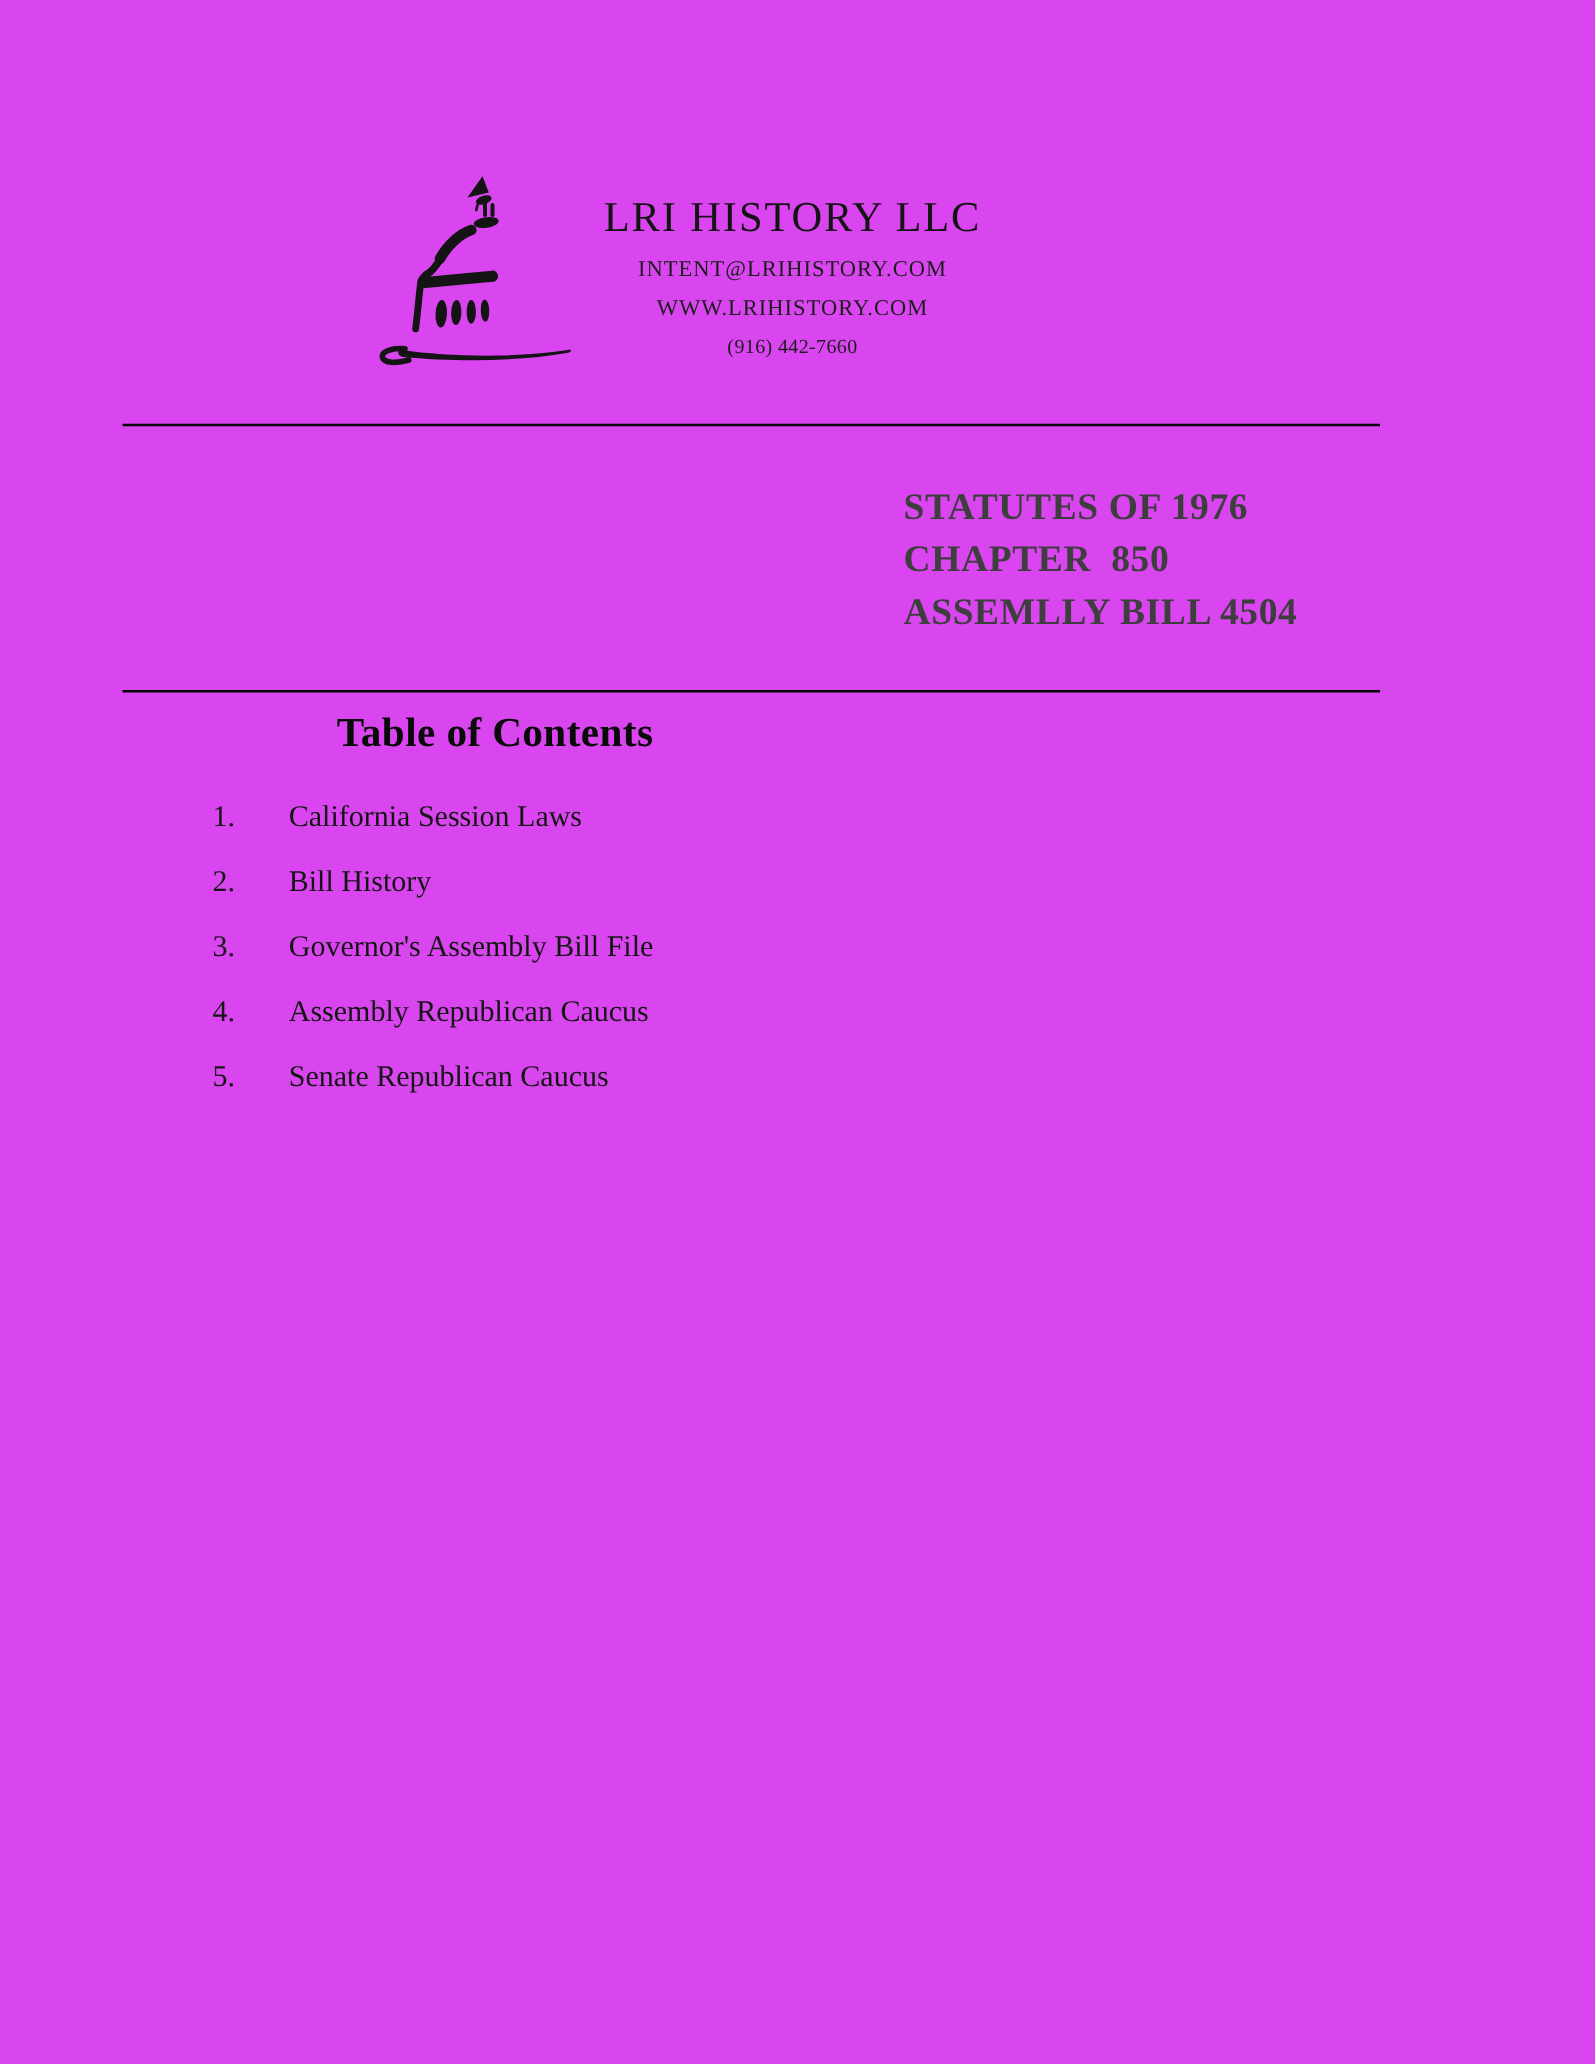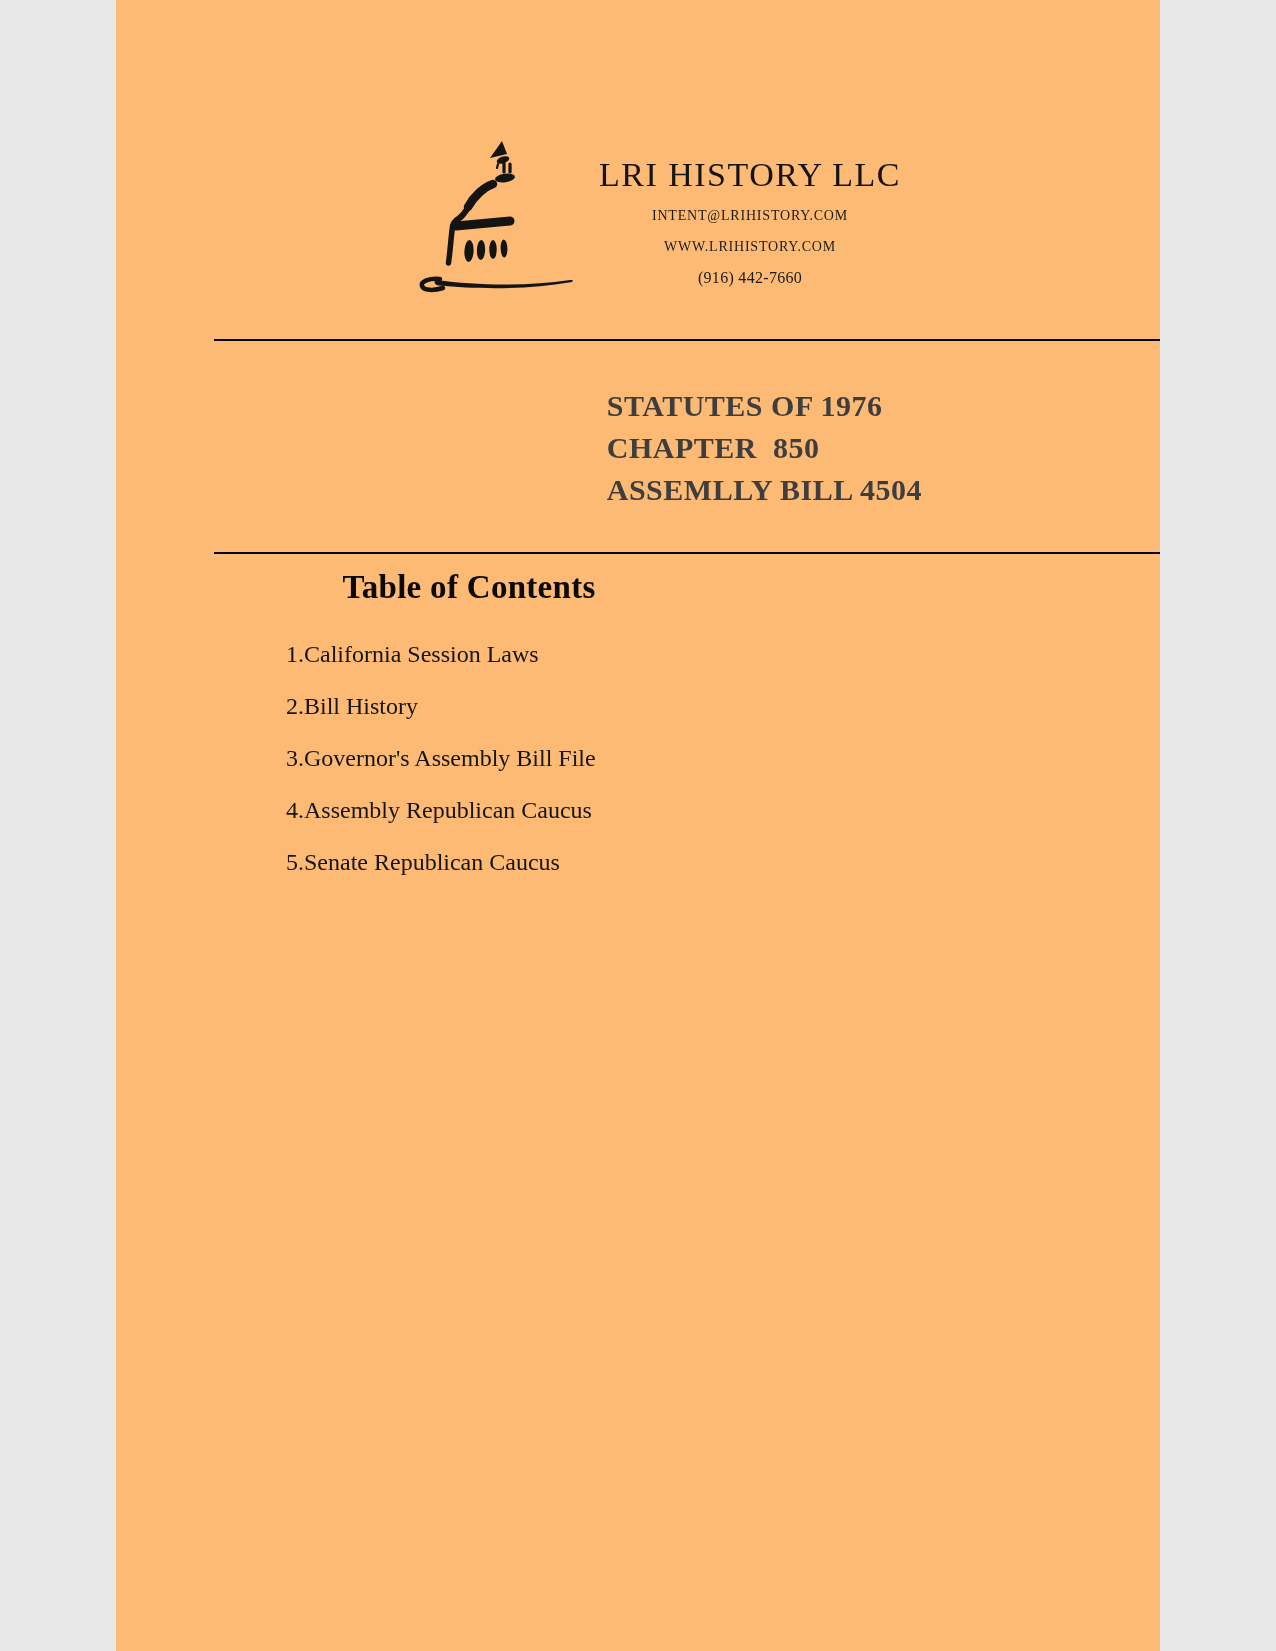--- a/index.html
+++ b/index.html
@@ -1,21 +1,21 @@
 <!DOCTYPE html>
 <html><head>
 <meta charset="utf-8">
 <style>
   html, body { margin: 0; padding: 0; background: #e8e8e8; }
   .page {
     position: relative;
-    width: 1044px;
+    width: 1276px;
     height: 1651px;
     margin: 0 auto;
-    background: #fdba74;
+    background: #d946ef;
     font-family: "Liberation Serif", "DejaVu Serif", serif;
     color: #161616;
     overflow: hidden;
   }
 
   
   .logo-svg {
     position: absolute;
     left: 298px;
     top: 130px;
@@ -31,21 +31,21 @@
     white-space: nowrap;
   }
   .company-name {
     font-size: 34px;
     letter-spacing: 1.5px;
     line-height: 40px;
     margin-bottom: 5px;
     color: #141414;
   }
   .contact-line {
-    font-size: 14px;
+    font-size: 18px;
     letter-spacing: 0.8px;
     line-height: 31px;
     color: #1c1c1c;
   }
   .contact-line.phone { font-size: 16px; letter-spacing: 0.3px; }
 
   
   .rule {
     position: absolute;
     left: 98px;
@@ -91,21 +91,21 @@
     font-size: 24px;
     line-height: 30px;
     margin-bottom: 22px;
     color: #151515;
   }
   .toc-num {
     width: 28px;
     margin-left: 47px;
     flex: 0 0 auto;
   }
-  .toc-label { white-space: nowrap; }
+  .toc-label { white-space: nowrap; margin-left: 43px; }
 </style>
 </head>
 <body>
 
 <div class="page">
 
   <svg class="logo-svg" viewBox="0 0 162 164" fill="none" stroke="#141414" stroke-linecap="round" stroke-linejoin="round" aria-hidden="true">
 
     <polygon points="88,11 76,28 93,24" fill="#141414" stroke="none"></polygon>
     <ellipse cx="89" cy="30" rx="6.5" ry="3.4" fill="#141414" stroke="none" transform="rotate(-18 89 30)"></ellipse>

